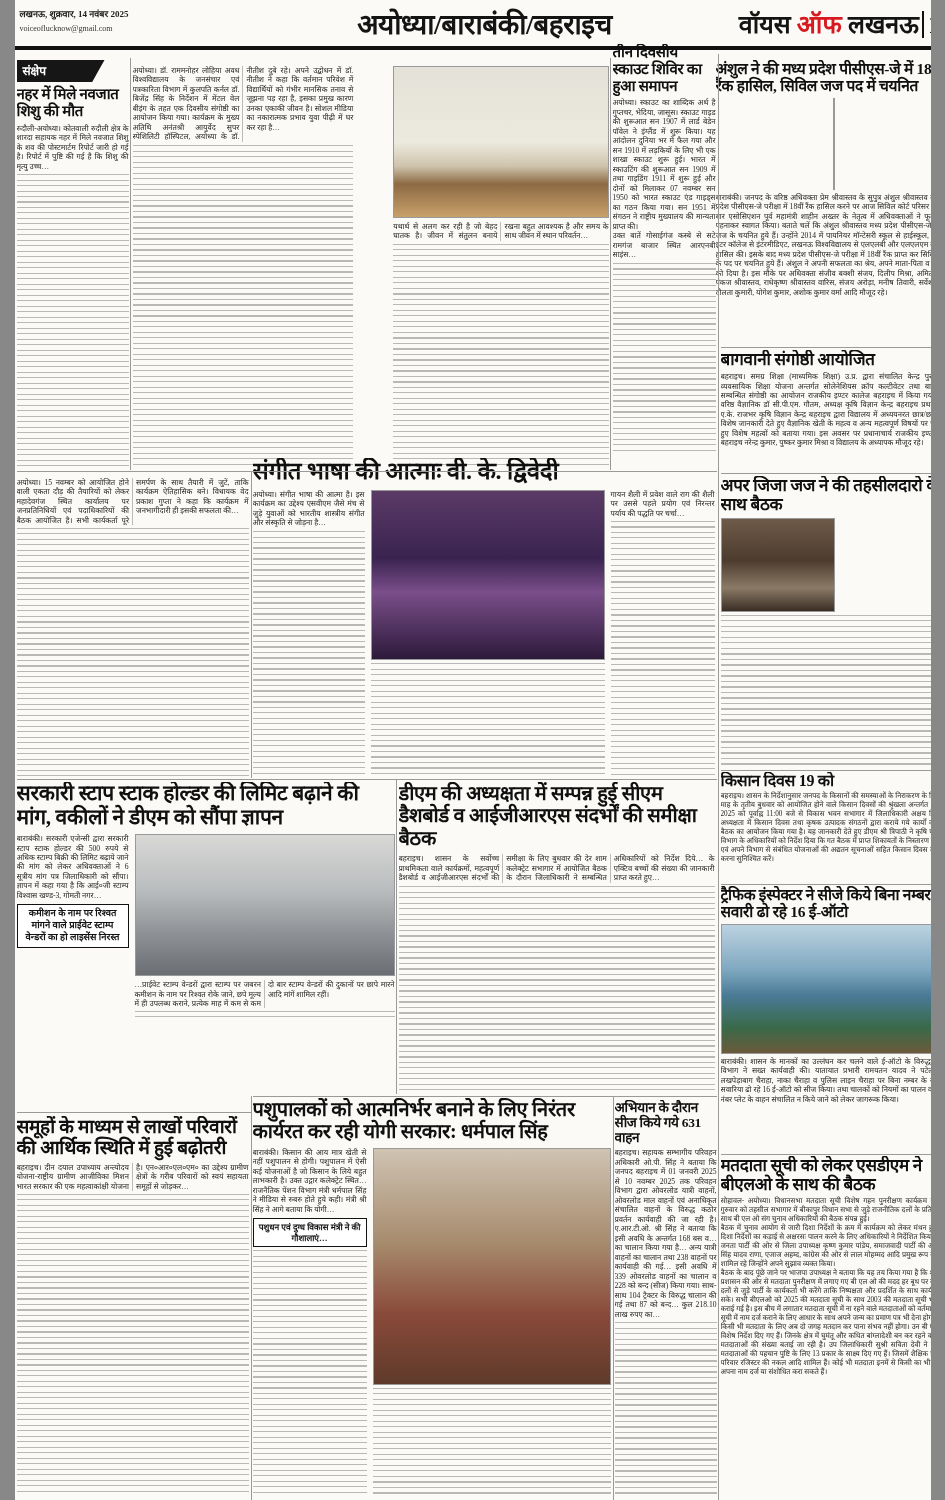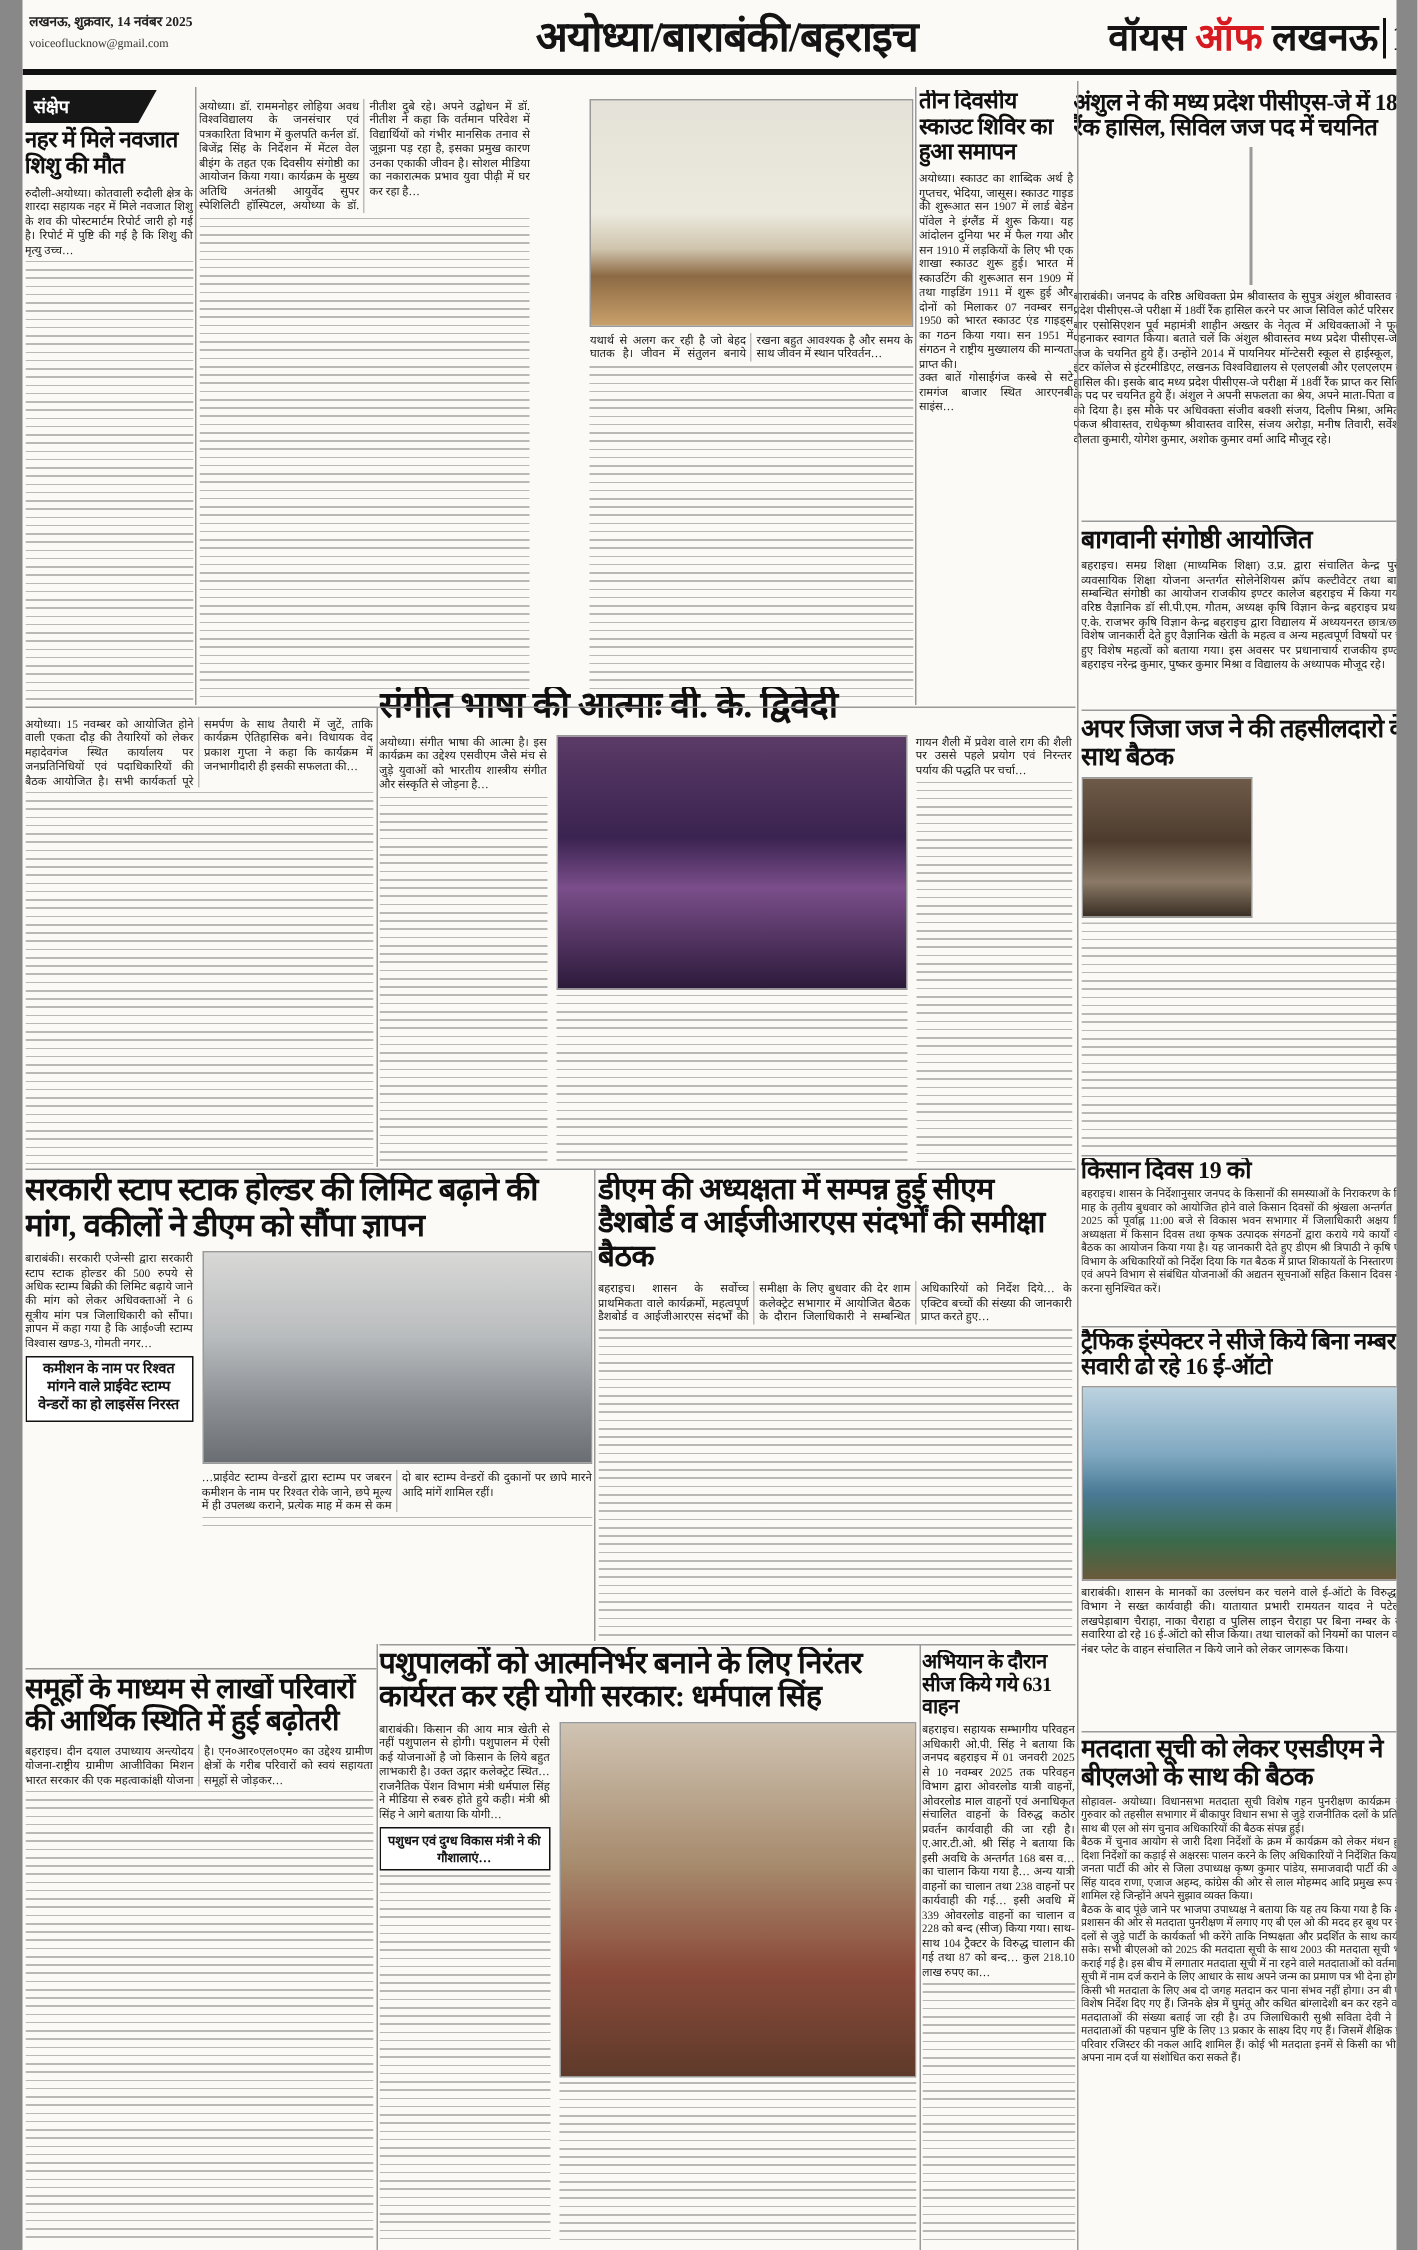--- a/index.html
+++ b/index.html
@@ -76,21 +76,21 @@
         <div class="fill"></div>
       </div>
       <div style="width:232px;display:flex;flex-direction:column;">
         <div class="photo ph-seminar" style="height:150px;"></div>
         <div class="body cols2" style="margin-top:4px;">यथार्थ से अलग कर रही है जो बेहद घातक है। जीवन में संतुलन बनाये रखना बहुत आवश्यक है और समय के साथ जीवन में स्थान परिवर्तन…</div>
         <div class="fill"></div>
       </div>
     </div>
   </div>
 
-  <div class="art" style="left:598px;top:60px;width:103px;height:408px;align-items:center;">
+  <div class="art" style="left:598px;top:44px;width:103px;height:408px;">
     <div class="hl" style="font-size:15px;">तीन दिवसीय स्काउट शिविर का हुआ समापन</div>
     <div class="body" style="margin-top:4px;">अयोध्या। स्काउट का शाब्दिक अर्थ है गुप्तचर, भेदिया, जासूस। स्काउट गाइड की शुरूआत सन 1907 में लार्ड बेडेन पॉवेल ने इंग्लैंड में शुरू किया। यह आंदोलन दुनिया भर में फैल गया और सन 1910 में लड़कियों के लिए भी एक शाखा स्काउट शुरू हुई। भारत में स्काउटिंग की शुरूआत सन 1909 में तथा गाइडिंग 1911 में शुरू हुई और दोनों को मिलाकर 07 नवम्बर सन 1950 को भारत स्काउट एंड गाइड्स का गठन किया गया। सन 1951 में संगठन ने राष्ट्रीय मुख्यालय की मान्यता प्राप्त की।
  उक्त बातें गोसाईगंज कस्बे से सटे रामगंज बाजार स्थित आरएनबी साइंस…</div>
     <div class="fill"></div>
   </div>
 
   <div class="art" style="left:701px;top:60px;width:237px;height:286px;align-items:center;">
     <div class="hl" style="font-size:15.5px;">अंशुल ने की मध्य प्रदेश पीसीएस-जे में 18वीं रैंक हासिल, सिविल जज पद में चयनित</div>
     <div class="photo ph-anshul" style="height:90px;margin-top:3px;"></div>
     <div class="body" style="margin-top:3px;">बाराबंकी। जनपद के वरिष्ठ अधिवक्ता प्रेम श्रीवास्तव के सुपुत्र अंशुल श्रीवास्तव का मध्य प्रदेश पीसीएस-जे परीक्षा में 18वीं रैंक हासिल करने पर आज सिविल कोर्ट परिसर में जिला बार एसोसिएशन पूर्व महामंत्री शाहीन अख्तर के नेतृत्व में अधिवक्ताओं ने फूल माला पहनाकर स्वागत किया। बताते चलें कि अंशुल श्रीवास्तव मध्य प्रदेश पीसीएस-जे सिविल जज के चयनित हुये हैं। उन्होंने 2014 में पायनियर मॉन्टेसरी स्कूल से हाईस्कूल, श्री साईं इंटर कॉलेज से इंटरमीडिएट, लखनऊ विश्वविद्यालय से एलएलबी और एलएलएम की डिग्री हासिल की। इसके बाद मध्य प्रदेश पीसीएस-जे परीक्षा में 18वीं रैंक प्राप्त कर सिविल जज के पद पर चयनित हुये हैं। अंशुल ने अपनी सफलता का श्रेय, अपने माता-पिता व गुरुजनों को दिया है। इस मौके पर अधिवक्ता संजीव बक्शी संजय, दिलीप मिश्रा, अमित यादव, पंकज श्रीवास्तव, राधेकृष्ण श्रीवास्तव वारिस, संजय अरोड़ा, मनीष तिवारी, सर्वेश यादव, दौलता कुमारी, योगेश कुमार, अशोक कुमार वर्मा आदि मौजूद रहे।</div>

